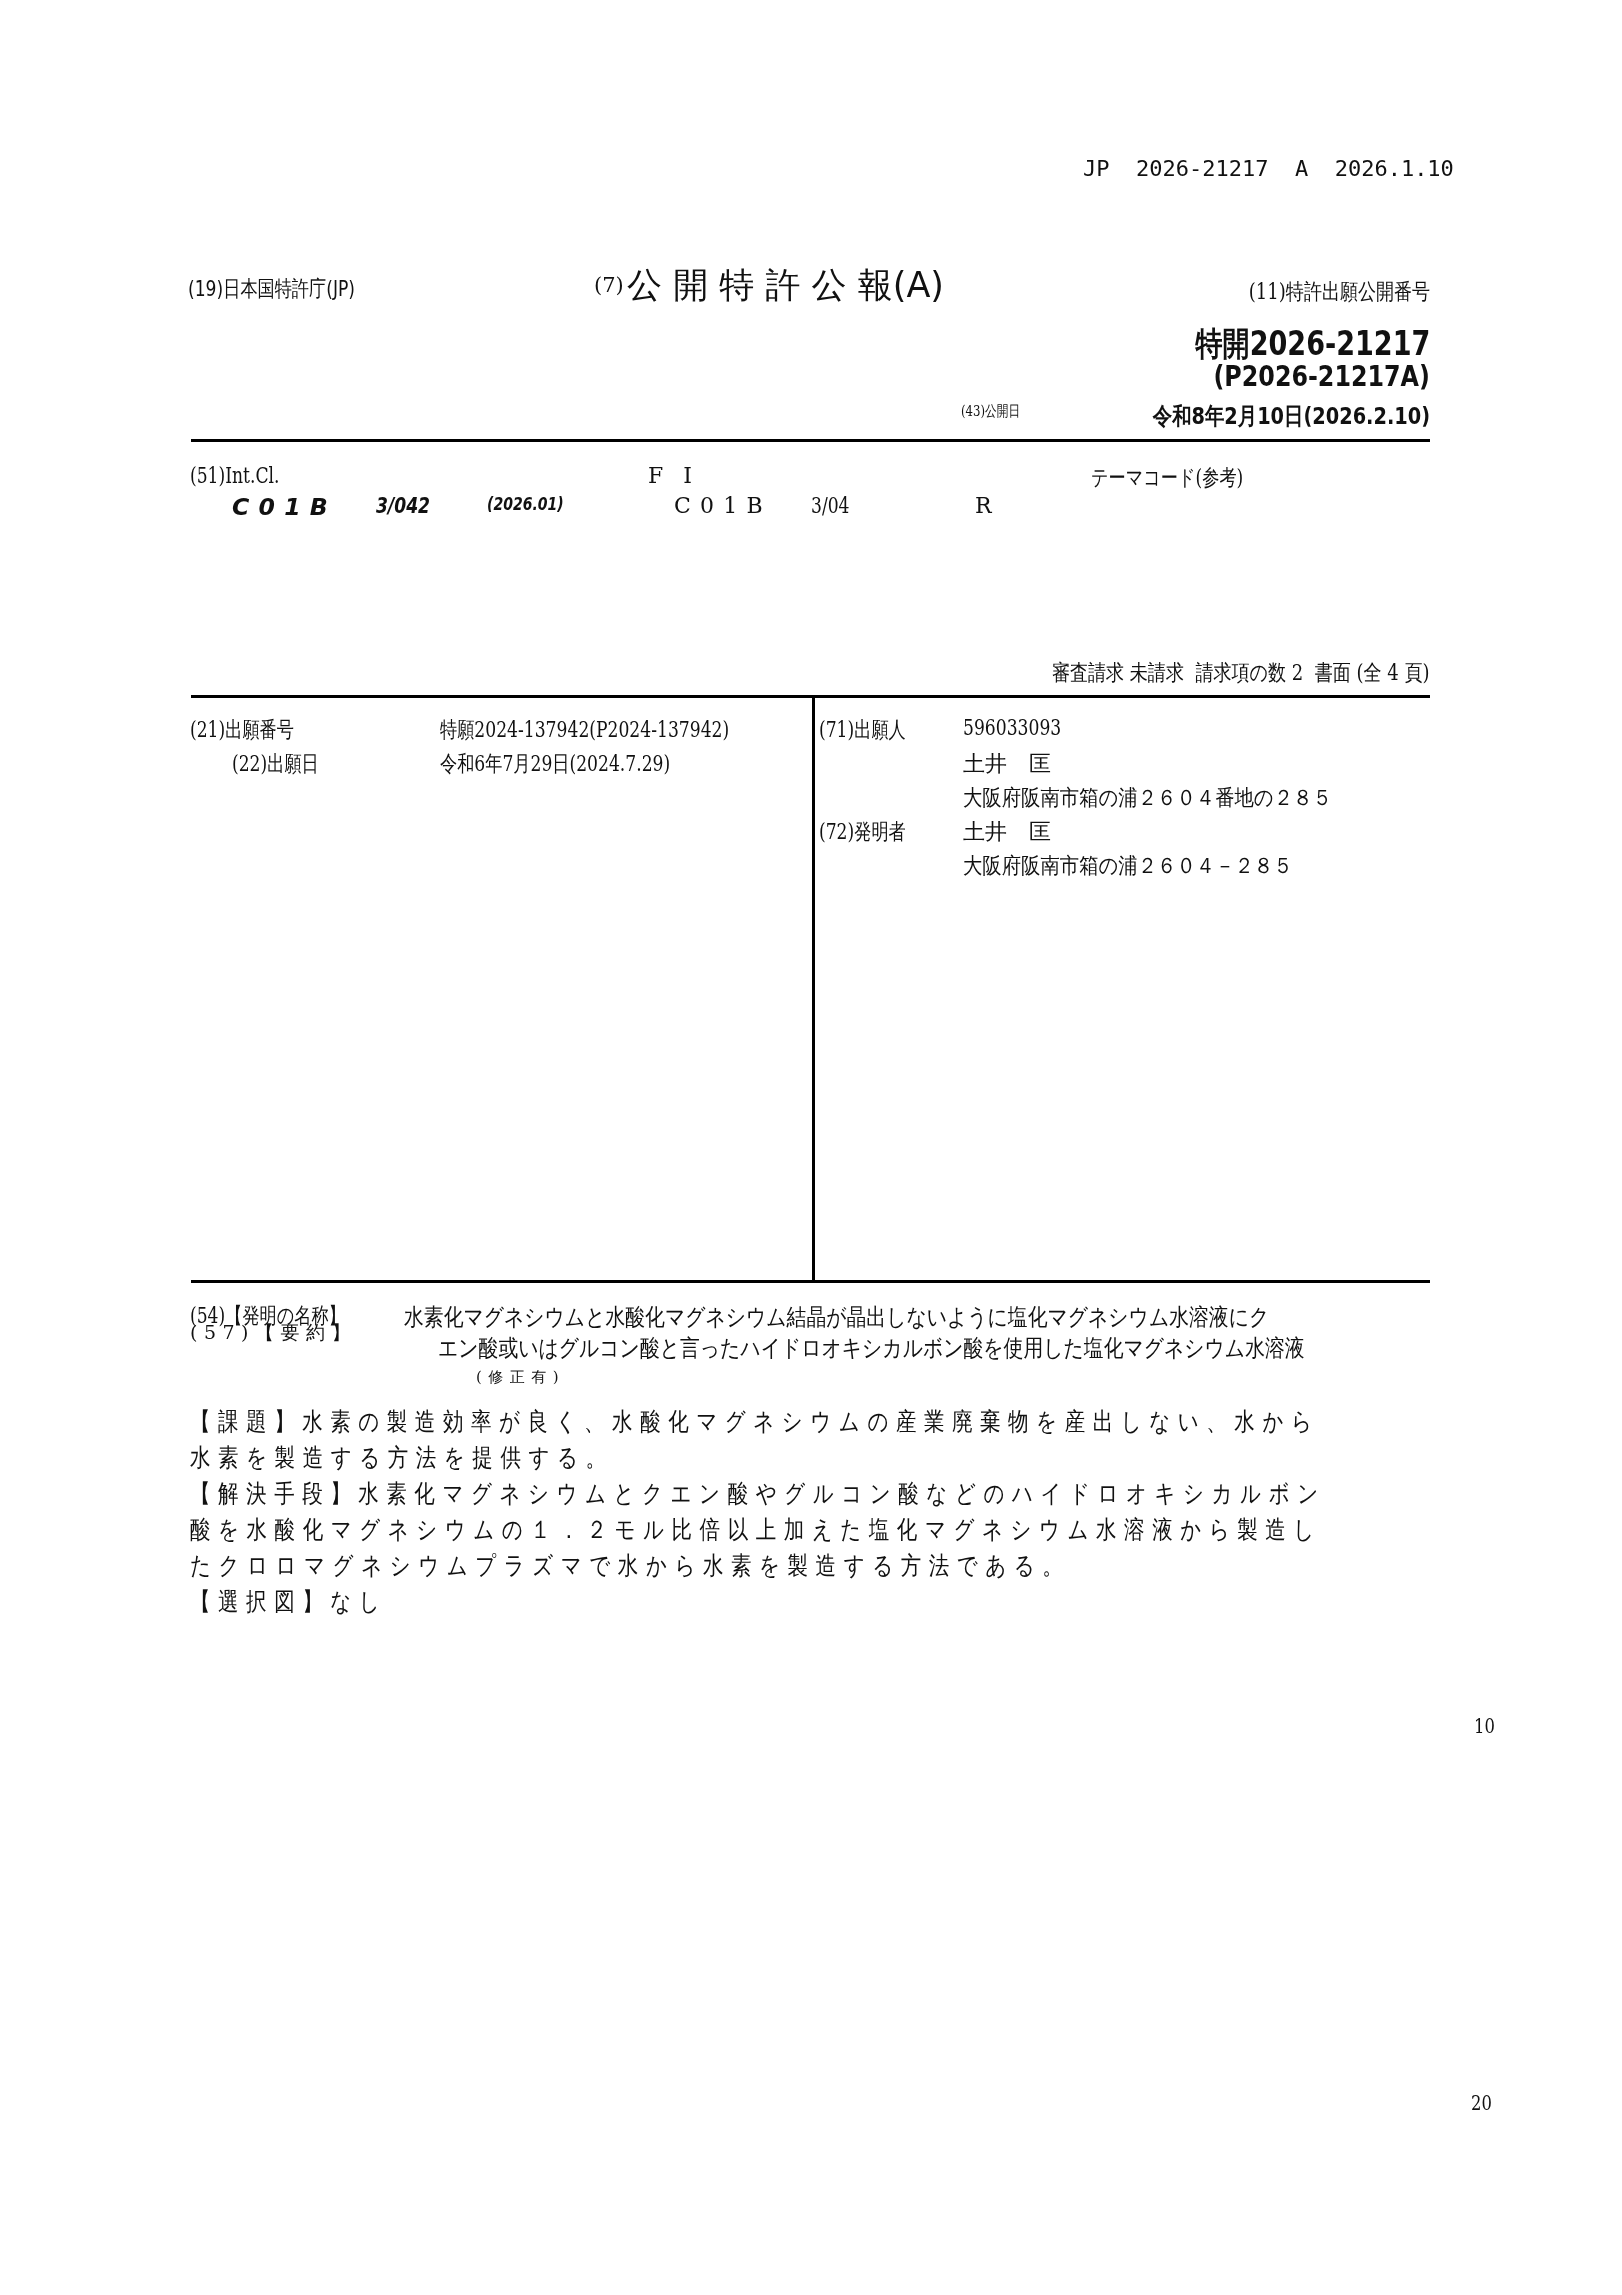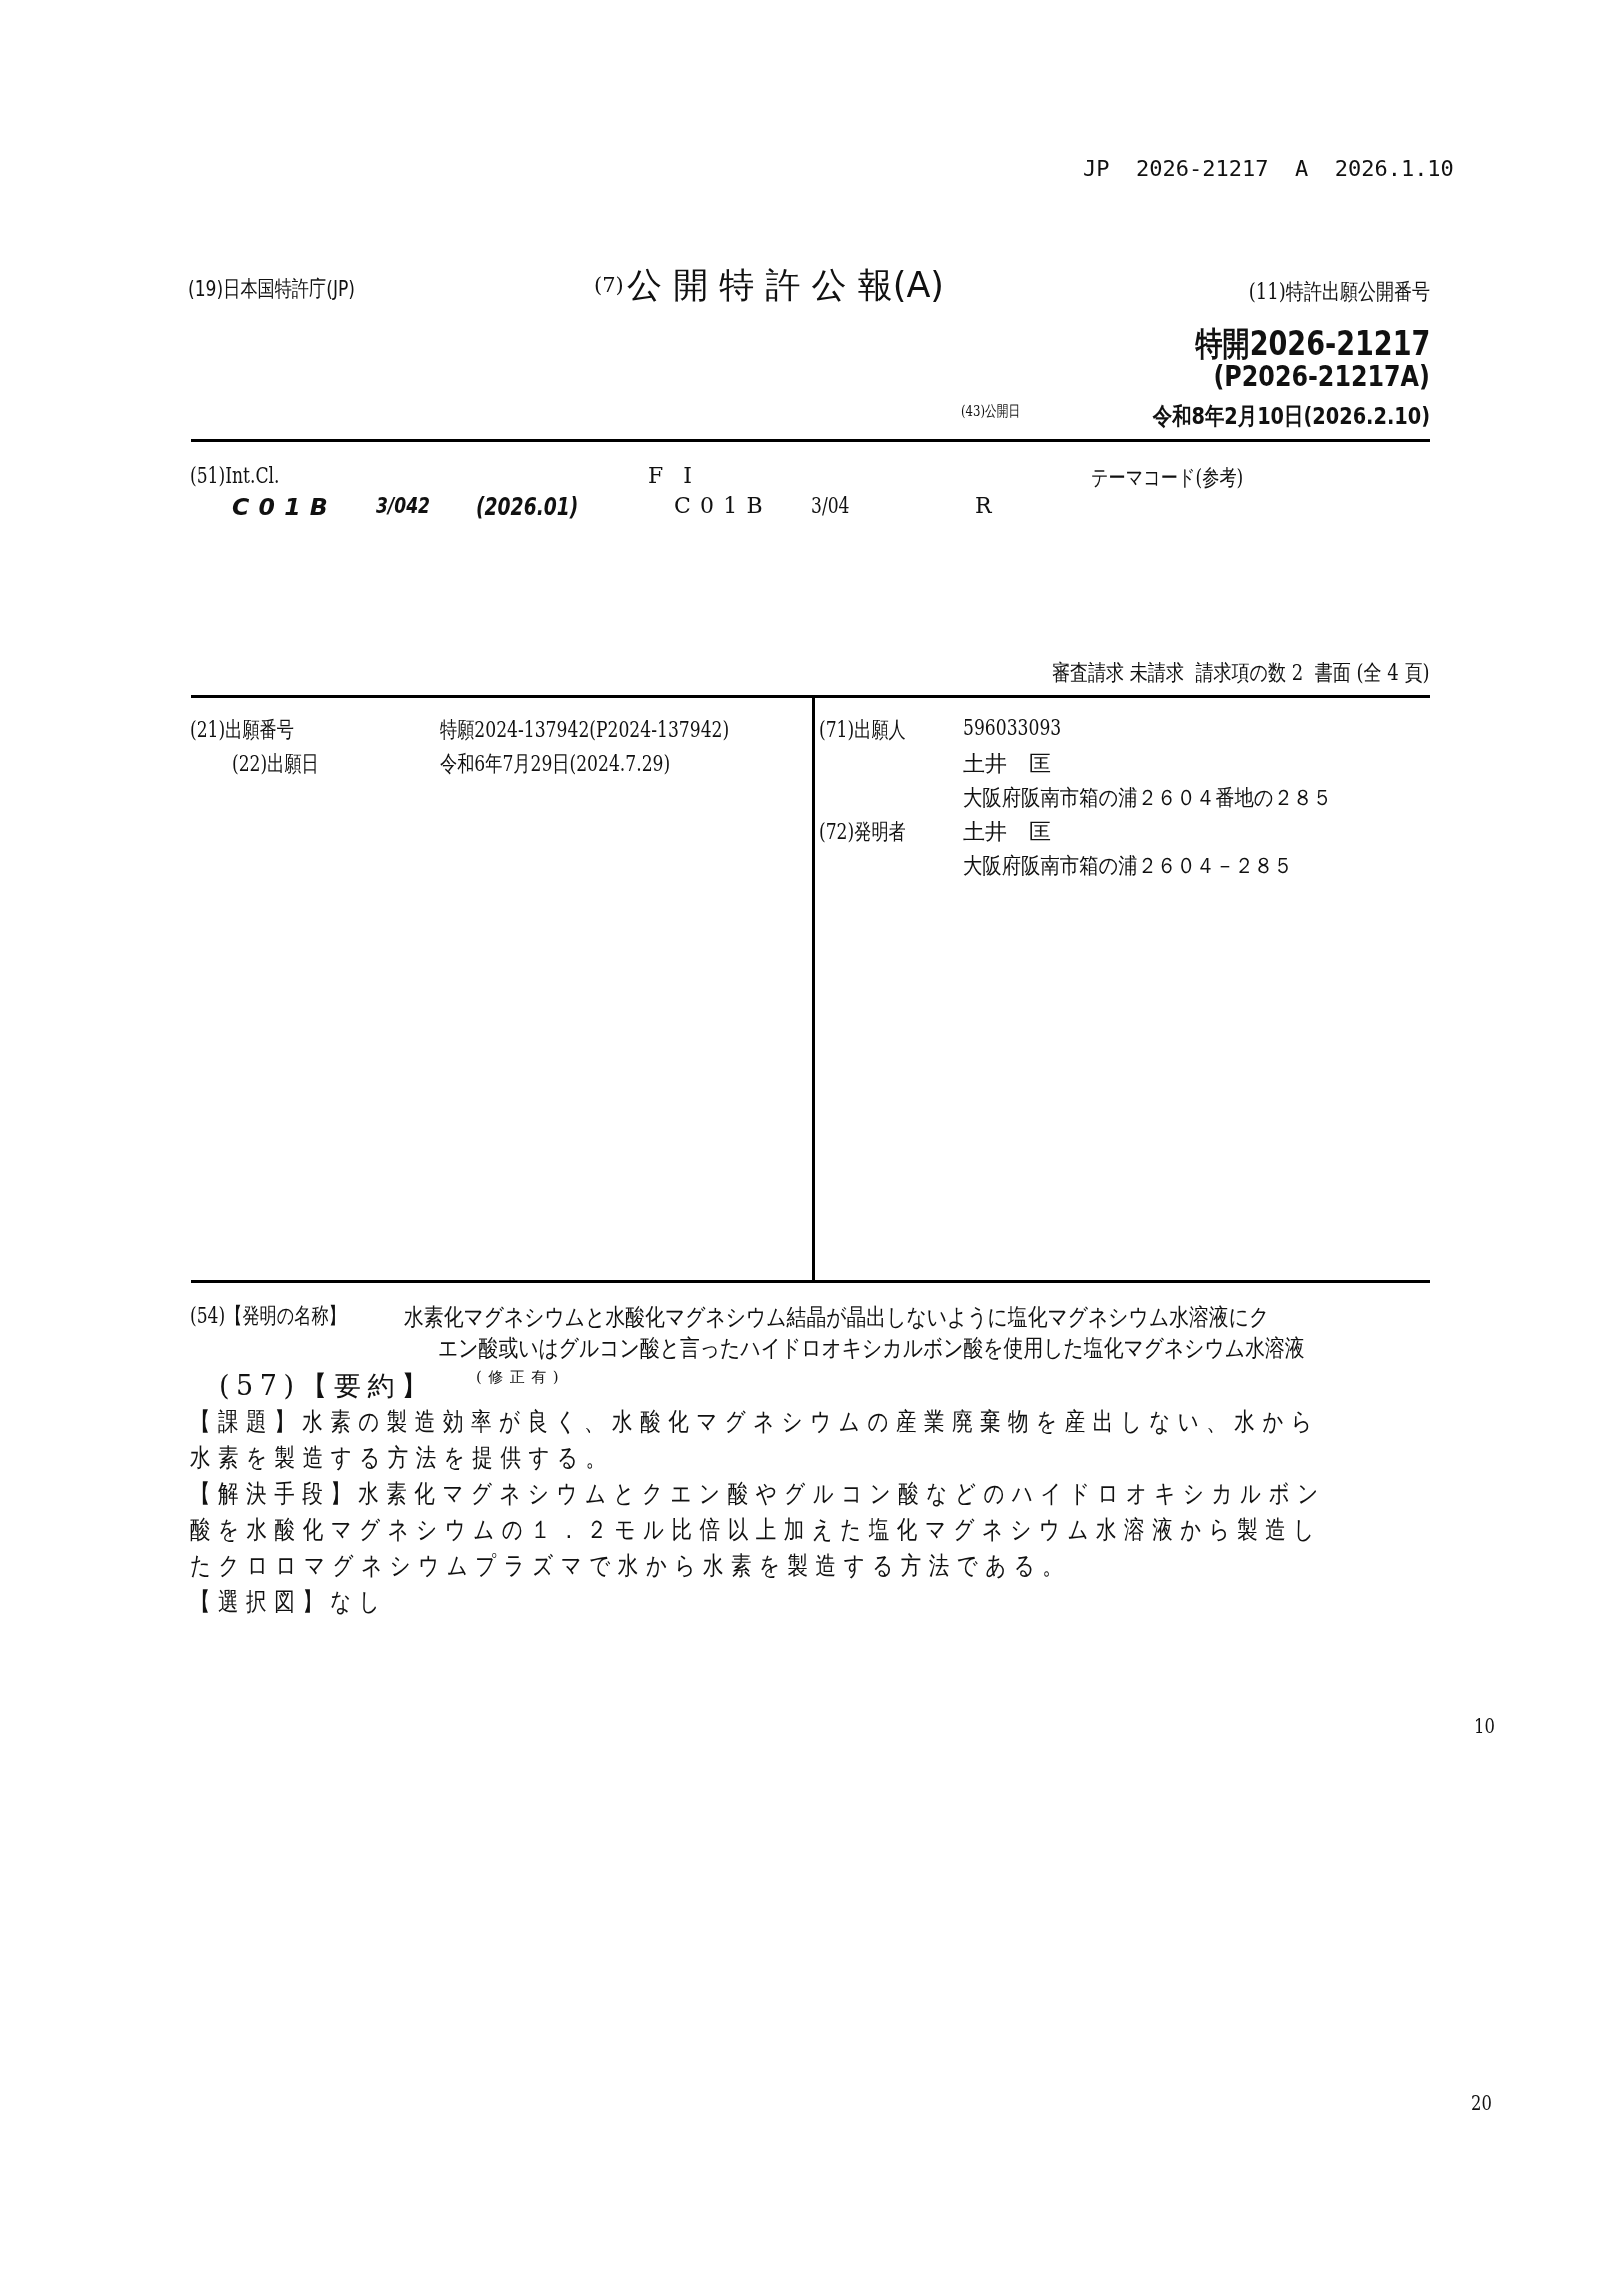--- a/index.html
+++ b/index.html
@@ -34,21 +34,21 @@
 <div class="abs serif" style="left:961px; top:402px; font-size:15px;"><span class="cond">(43)公開日</span></div>
 
 <div class="abs sans" style="right:193px; top:400px; font-size:23.6px; font-weight:bold; text-align:right;"><span class="condr">令和8年2月10日(2026.2.10)</span></div>
 
 <div class="rule" style="left:191px; top:439px; width:1239px; height:3.3px;"></div>
 
 <div class="abs serif" style="left:190px; top:463px; font-size:22px;"><span class="cond">(51)Int.Cl.</span></div>
 
 <div class="abs sans" style="left:232px; top:493px; font-size:23.6px; font-weight:bold; font-style:italic; letter-spacing:9.2px;">C01B</div>
 <div class="abs sans" style="left:376px; top:493px; font-size:22px; font-weight:bold; font-style:italic;"><span class="cond">3/042</span></div>
-<div class="abs sans" style="left:476px; top:493px; font-size:24px; font-weight:bold; font-style:italic;"><span class="cond">(2026.01)</span></div>
+<div class="abs sans" style="left:487px; top:493px; font-size:18px; font-weight:bold; font-style:italic;"><span class="cond">(2026.01)</span></div>
 
 <div class="abs serif" style="left:648px; top:463px; font-size:22px; letter-spacing:6.5px;">F I</div>
 <div class="abs serif" style="left:674px; top:493px; font-size:22px; letter-spacing:9.2px;">C01B</div>
 <div class="abs serif" style="left:811px; top:493px; font-size:22px;"><span class="cond">3/04</span></div>
 <div class="abs serif" style="left:975px; top:493px; font-size:22px;">R</div>
 
 <div class="abs serif" style="left:1091px; top:463px; font-size:22px;"><span class="cond">テーマコード(参考)</span></div>
 
 <div class="abs serif" style="right:193px; top:658px; font-size:22px; text-align:right; white-space:pre;"><span class="condr">審査請求 未請求  請求項の数 2  書面 (全 4 頁)</span></div>
 
@@ -68,21 +68,21 @@
 <div class="abs serif" style="left:963px; top:783px; font-size:22px;"><span class="cond" style="transform:scaleX(0.88);">大阪府阪南市箱の浦２６０４番地の２８５</span></div>
 
 <div class="abs serif" style="left:819px; top:817px; font-size:22px;"><span class="cond">(72)発明者</span></div>
 <div class="abs serif" style="left:963px; top:817px; font-size:22px;">土井　匡</div>
 <div class="abs serif" style="left:963px; top:851px; font-size:22px;"><span class="cond" style="transform:scaleX(0.88);">大阪府阪南市箱の浦２６０４－２８５</span></div>
 
 <div class="abs serif" style="left:190px; top:1301px; font-size:22px;"><span class="cond">(54)【発明の名称】</span></div>
 <div class="abs serif" style="left:404px; top:1301px; font-size:23.6px;"><span class="cond" style="transform:scaleX(0.84);">水素化マグネシウムと水酸化マグネシウム結晶が晶出しないように塩化マグネシウム水溶液にク</span></div>
 <div class="abs serif" style="left:404px; top:1332px; font-size:23.6px;margin-left:34px;"><span class="cond" style="transform:scaleX(0.84);">エン酸或いはグルコン酸と言ったハイドロオキシカルボン酸を使用した塩化マグネシウム水溶液</span></div>
 
-<div class="abs serif" style="left:190px; top:1368px; font-size:27px; letter-spacing:6.5px;margin-left:29px;">(57)【要約】</div>
+<div class="abs serif" style="left:190px; top:1320px; font-size:19px; letter-spacing:6.5px;">(57)【要約】</div>
 <div class="abs serif" style="left:476px; top:1368px; font-size:15px; letter-spacing:6.5px;">(修正有)</div>
 
 <div class="abs serif abs-line" style="left:190px; top:1405px; width:1243px;"><span class="cond" style="transform:scaleX(0.82);">【課題】水素の製造効率が良く、水酸化マグネシウムの産業廃棄物を産出しない、水から</span></div>
 <div class="abs serif abs-line" style="left:190px; top:1441px;"><span class="cond" style="transform:scaleX(0.82);">水素を製造する方法を提供する。</span></div>
 <div class="abs serif abs-line" style="left:190px; top:1477px;"><span class="cond" style="transform:scaleX(0.82);">【解決手段】水素化マグネシウムとクエン酸やグルコン酸などのハイドロオキシカルボン</span></div>
 <div class="abs serif abs-line" style="left:190px; top:1513px;"><span class="cond" style="transform:scaleX(0.82);">酸を水酸化マグネシウムの１．２モル比倍以上加えた塩化マグネシウム水溶液から製造し</span></div>
 <div class="abs serif abs-line" style="left:190px; top:1549px;"><span class="cond" style="transform:scaleX(0.82);">たクロロマグネシウムプラズマで水から水素を製造する方法である。</span></div>
 <div class="abs serif abs-line" style="left:190px; top:1585px;"><span class="cond" style="transform:scaleX(0.82);">【選択図】なし</span></div>
 
 <div class="abs serif" style="left:1474px; top:1714px; font-size:21px;"><span class="cond">10</span></div>

